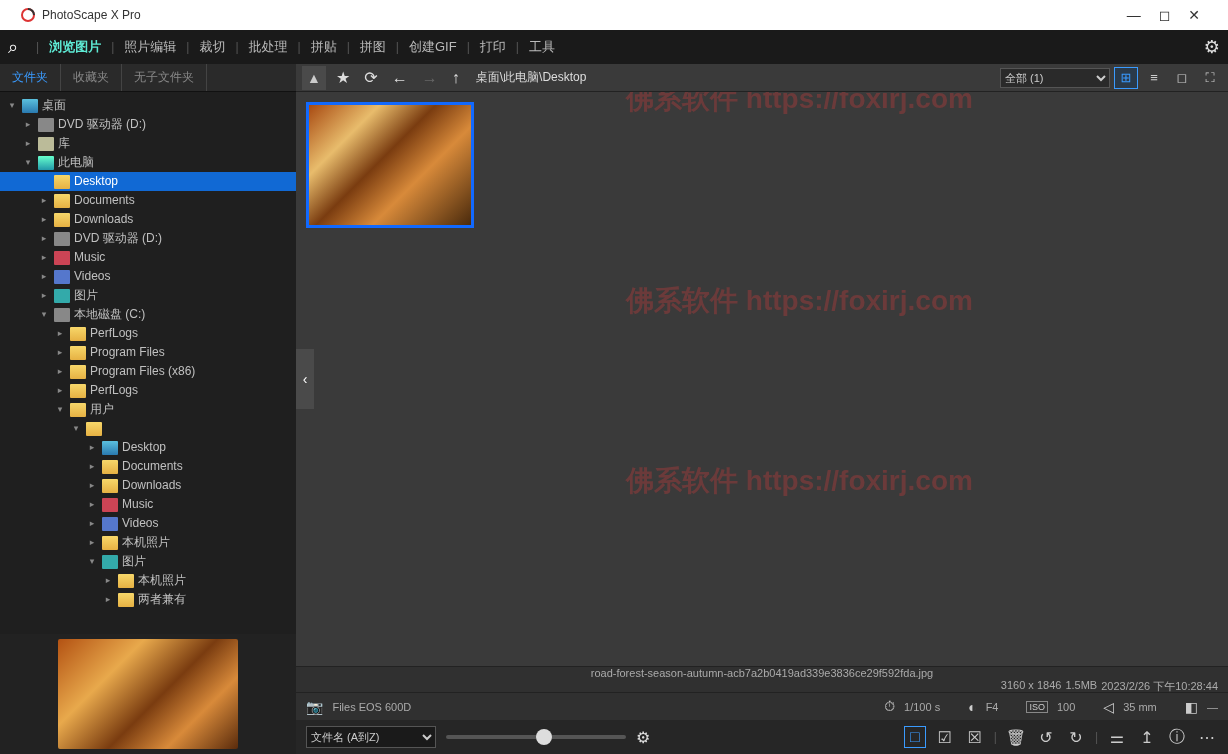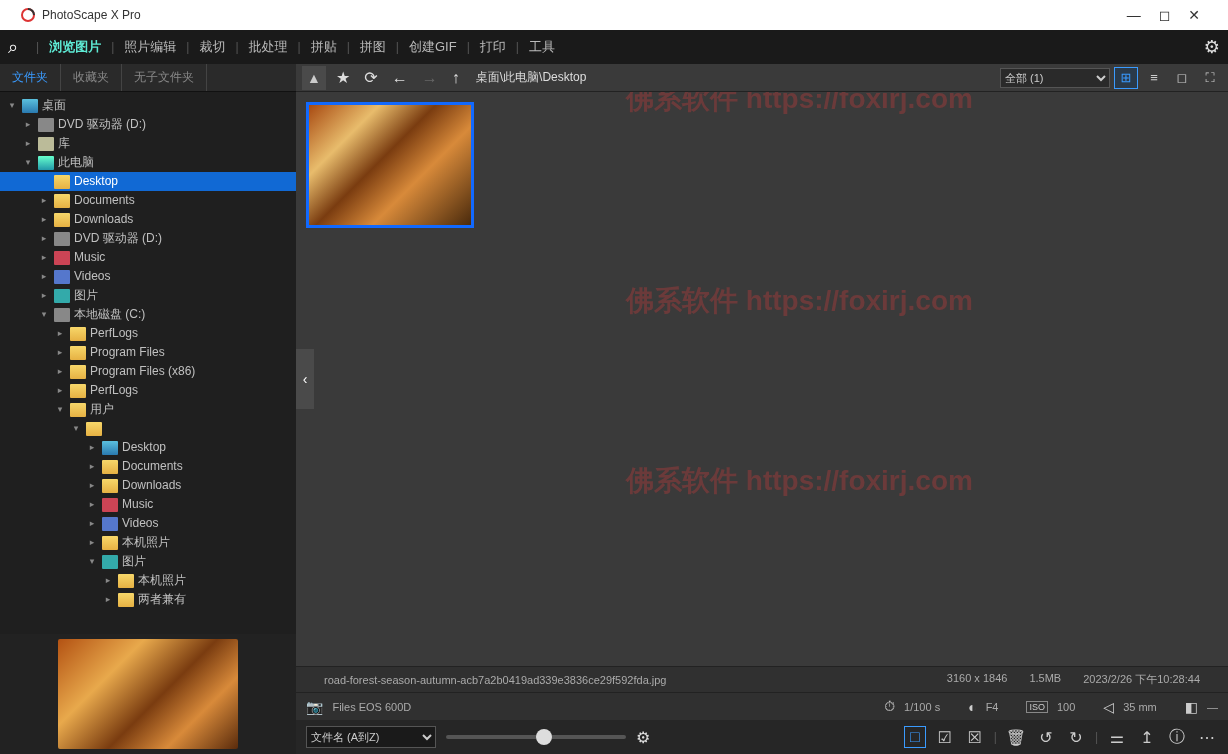--- a/index.html
+++ b/index.html
@@ -67,22 +67,22 @@
 .grid { flex:1; background:#3a3a3a; padding:10px; position:relative; overflow:hidden;}
 .grid .gthumb { width:168px; height:126px; border:3px solid #1169ff; background: linear-gradient(135deg,#a84a12,#e8bc6c 25%,#7a3c10 45%,#d88a3a 65%,#4a2a0c); }
 
 
 .collapse-handle { position:absolute; left:0; top:50%; transform:translateY(-50%); width:18px; height:60px; background:#4a4a4a; color:#fff; display:flex; align-items:center; justify-content:center; cursor:pointer; font-size:14px;}
 
 
 .wm { position:absolute; color:rgba(200,60,60,0.35); font-size:28px; font-weight:bold; pointer-events:none; white-space:nowrap;}
 
 
-.infobar { height:26px; background:#303030; display:flex; align-items:center; padding:0 28px; font-size:11px; color:#aaa; border-top:1px solid #222;}
-.infobar .right { margin-left:auto; display:flex; gap:22px;}
+.infobar { height:26px; background:#303030; display:flex; align-items:center; padding:0 10px; font-size:11px; color:#aaa; border-top:1px solid #222;flex-direction:column;}
+.infobar .right { margin-left:auto; display:flex; gap:4px;}
 .exifbar { height:28px; background:#303030; display:flex; align-items:center; padding:0 10px; font-size:11px; color:#aaa; gap:28px; border-top:1px solid #222;}
 .exifbar .ico { font-size:14px; color:#ccc; margin-right:4px;}
 .exifbar .item { display:flex; align-items:center; gap:5px;}
 .exifbar .spacer { margin-left:auto;}
 
 
 .bottombar { height:34px; background:#262626; display:flex; align-items:center; padding:0 10px; gap:10px;}
 .bottombar select { background:#1a1a1a; color:#ccc; border:1px solid #555; font-size:11px; height:22px; width:130px;}
 .slider { width:180px; height:4px; background:#555; position:relative; border-radius:2px;}
 .slider .knob { position:absolute; top:-6px; left:90px; width:16px; height:16px; border-radius:50%; background:#ddd;}

